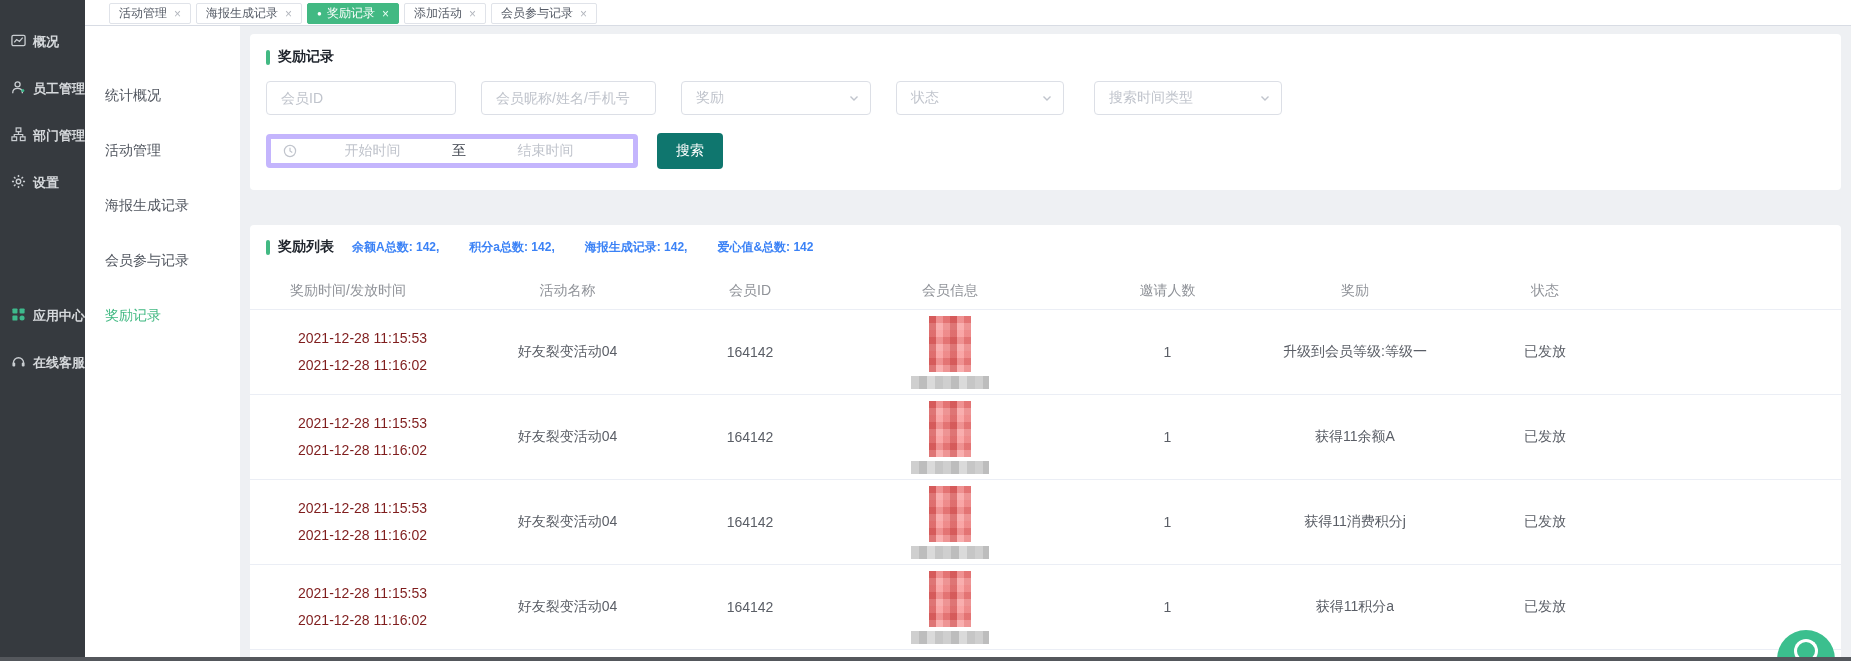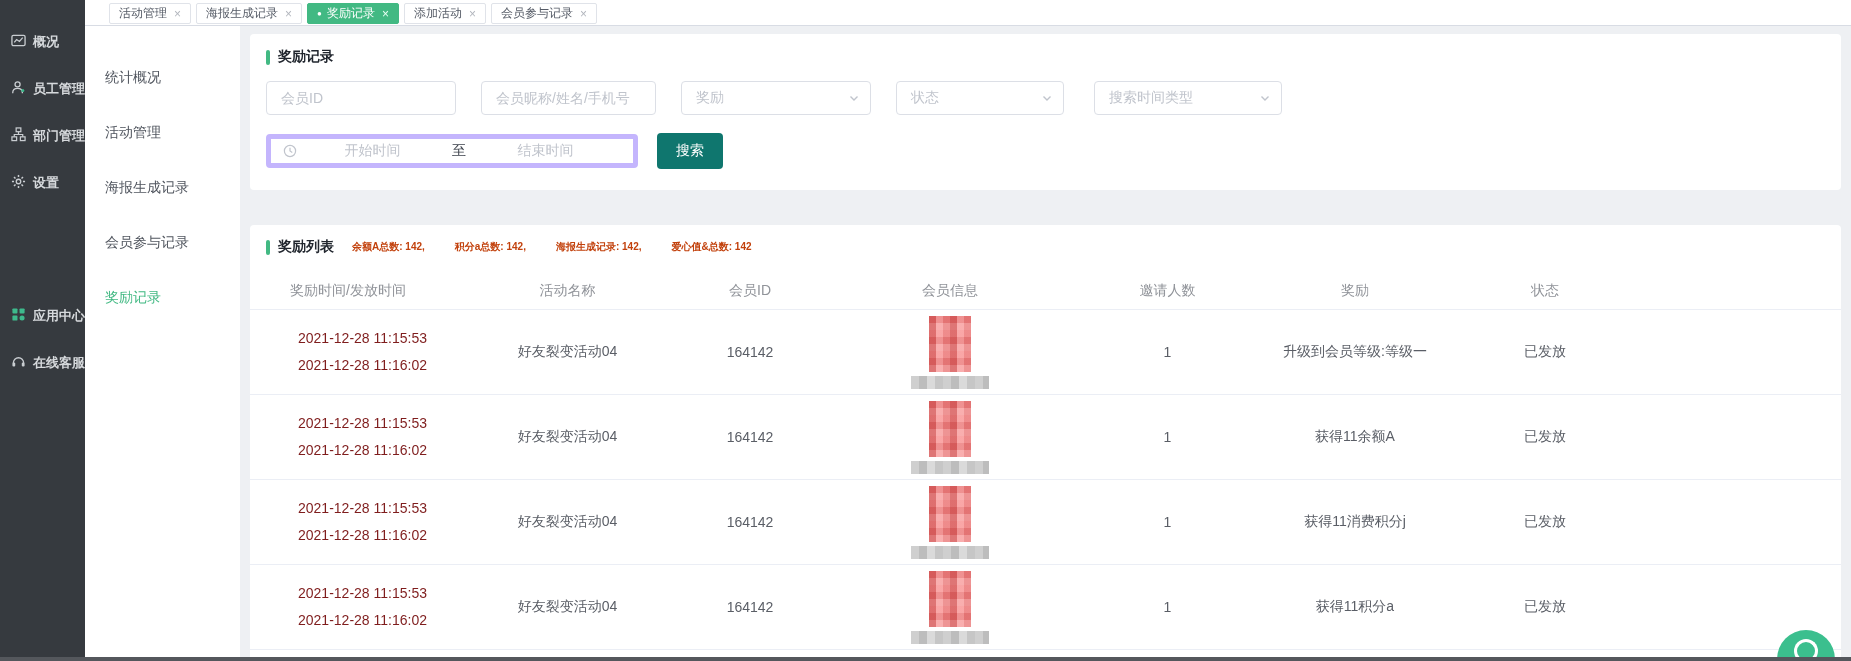--- a/index.html
+++ b/index.html
@@ -22,21 +22,21 @@
   .tab .tab-close { margin-left:7px; color:#b2b6bd; font-size:12px; line-height:1; }
   .tab.active { background:#42b983; border-color:#42b983; color:#fff; }
   .tab.active .tab-close { color:#eafff4; }
   .tab .tab-dot { font-size:8px; margin-right:5px; display:none; }
   .tab.active .tab-dot { display:inline; }
 
   .body-row { flex:1; display:flex; min-height:0; }
 
   
   .sub-sidebar { width:155px; background:#fff; padding-top:24px; flex-shrink:0; }
-  .snav-item { height:55px; display:flex; align-items:center; padding-left:20px; font-size:14px; color:#51565f; cursor:pointer; }
+  .snav-item { height:55px; display:flex; align-items:flex-end; padding-left:20px; font-size:14px; color:#51565f; cursor:pointer; }
   .snav-item.active { color:#42b983; }
 
   
   .content { flex:1; background:#eef0f3; padding:8px 10px 0 10px; overflow:hidden; min-width:0; }
   .card { background:#fff; border-radius:4px; }
   .panel-title-row { display:flex; align-items:center; }
   .title-bar { width:4px; height:15px; background:#42b983; border-radius:2px; margin-right:8px; }
   .panel-title { font-size:14px; font-weight:bold; color:#21262e; }
 
   
@@ -49,21 +49,21 @@
   .row2 { display:flex; margin-top:18px; align-items:center; }
   .date-range { width:372px; height:34px; border:5px solid #c4b5fd; border-radius:4px; display:flex; align-items:center; padding:0 12px; background:#fff; cursor:pointer; }
   .date-range .ph { flex:1; text-align:center; color:#c0c4cc; font-size:14px; }
   .date-sep { color:#3c414b; font-size:14px; padding:0 4px; }
   .search-btn { margin-left:19px; width:66px; height:36px; background:#0f766e; border:none; border-radius:4px; color:#fff; font-size:14px; cursor:pointer; font-family:inherit; }
 
   
   .list-card { margin-top:35px; padding-top:13px; height:600px; overflow:hidden; }
   .list-head { display:flex; align-items:center; padding-left:16px; }
   .stats { margin-left:18px; display:flex; }
-  .stat-item { font-size:10px; font-weight:bold; color:#c2410c; margin-right:30px; white-space:nowrap; }
+  .stat-item { font-size:12px; font-weight:bold; color:#3b82f6; margin-right:30px; white-space:nowrap; }
 
   .tbl { margin-top:16px; }
   .tbl-header, .tbl-row { display:grid; grid-template-columns:225px 185px 180px 220px 215px 160px 220px 1fr; align-items:center; }
   .tbl-header { height:38px; color:#909399; font-size:14px; font-weight:500; border-bottom:1px solid #ebeef5; }
   .tbl-header .c1 { padding-left:40px; }
   .tbl-row { height:85px; border-bottom:1px solid #ebeef5; color:#5a5e66; font-size:14px; }
   .cell { text-align:center; }
   .c1 { text-align:left; padding-left:48px; }
   .time-line { line-height:1.95; color:#7f1d1d; }
 

